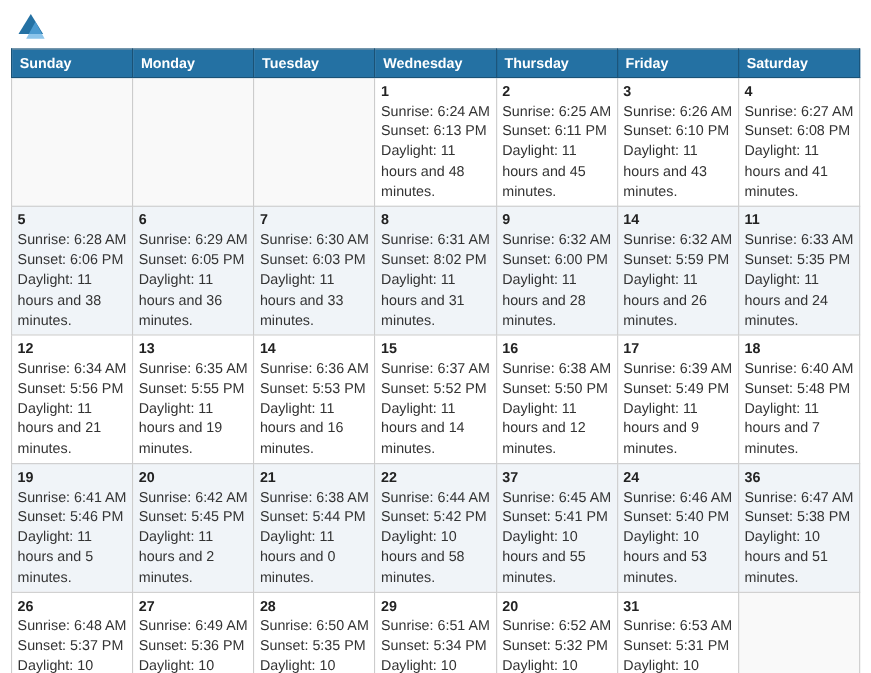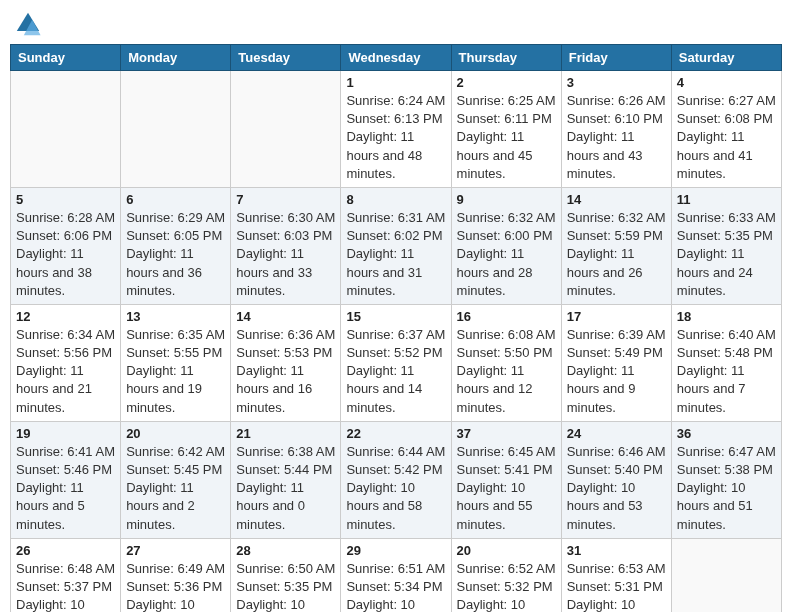--- a/index.html
+++ b/index.html
@@ -168,21 +168,21 @@
         <td>
           <span class="day-number">7</span>
           <div class="day-detail">Sunrise: 6:30 AM
 Sunset: 6:03 PM
 Daylight: 11 hours
 and 33 minutes.</div>
         </td>
         <td>
           <span class="day-number">8</span>
           <div class="day-detail">Sunrise: 6:31 AM
-Sunset: 6:02 PM
+Sunset: 8:02 PM
 Daylight: 11 hours
 and 31 minutes.</div>
         </td>
         <td>
           <span class="day-number">9</span>
           <div class="day-detail">Sunrise: 6:32 AM
 Sunset: 6:00 PM
 Daylight: 11 hours
 and 28 minutes.</div>
         </td>
@@ -225,21 +225,21 @@
         </td>
         <td>
           <span class="day-number">15</span>
           <div class="day-detail">Sunrise: 6:37 AM
 Sunset: 5:52 PM
 Daylight: 11 hours
 and 14 minutes.</div>
         </td>
         <td>
           <span class="day-number">16</span>
-          <div class="day-detail">Sunrise: 6:08 AM
+          <div class="day-detail">Sunrise: 6:38 AM
 Sunset: 5:50 PM
 Daylight: 11 hours
 and 12 minutes.</div>
         </td>
         <td>
           <span class="day-number">17</span>
           <div class="day-detail">Sunrise: 6:39 AM
 Sunset: 5:49 PM
 Daylight: 11 hours
 and 9 minutes.</div>

